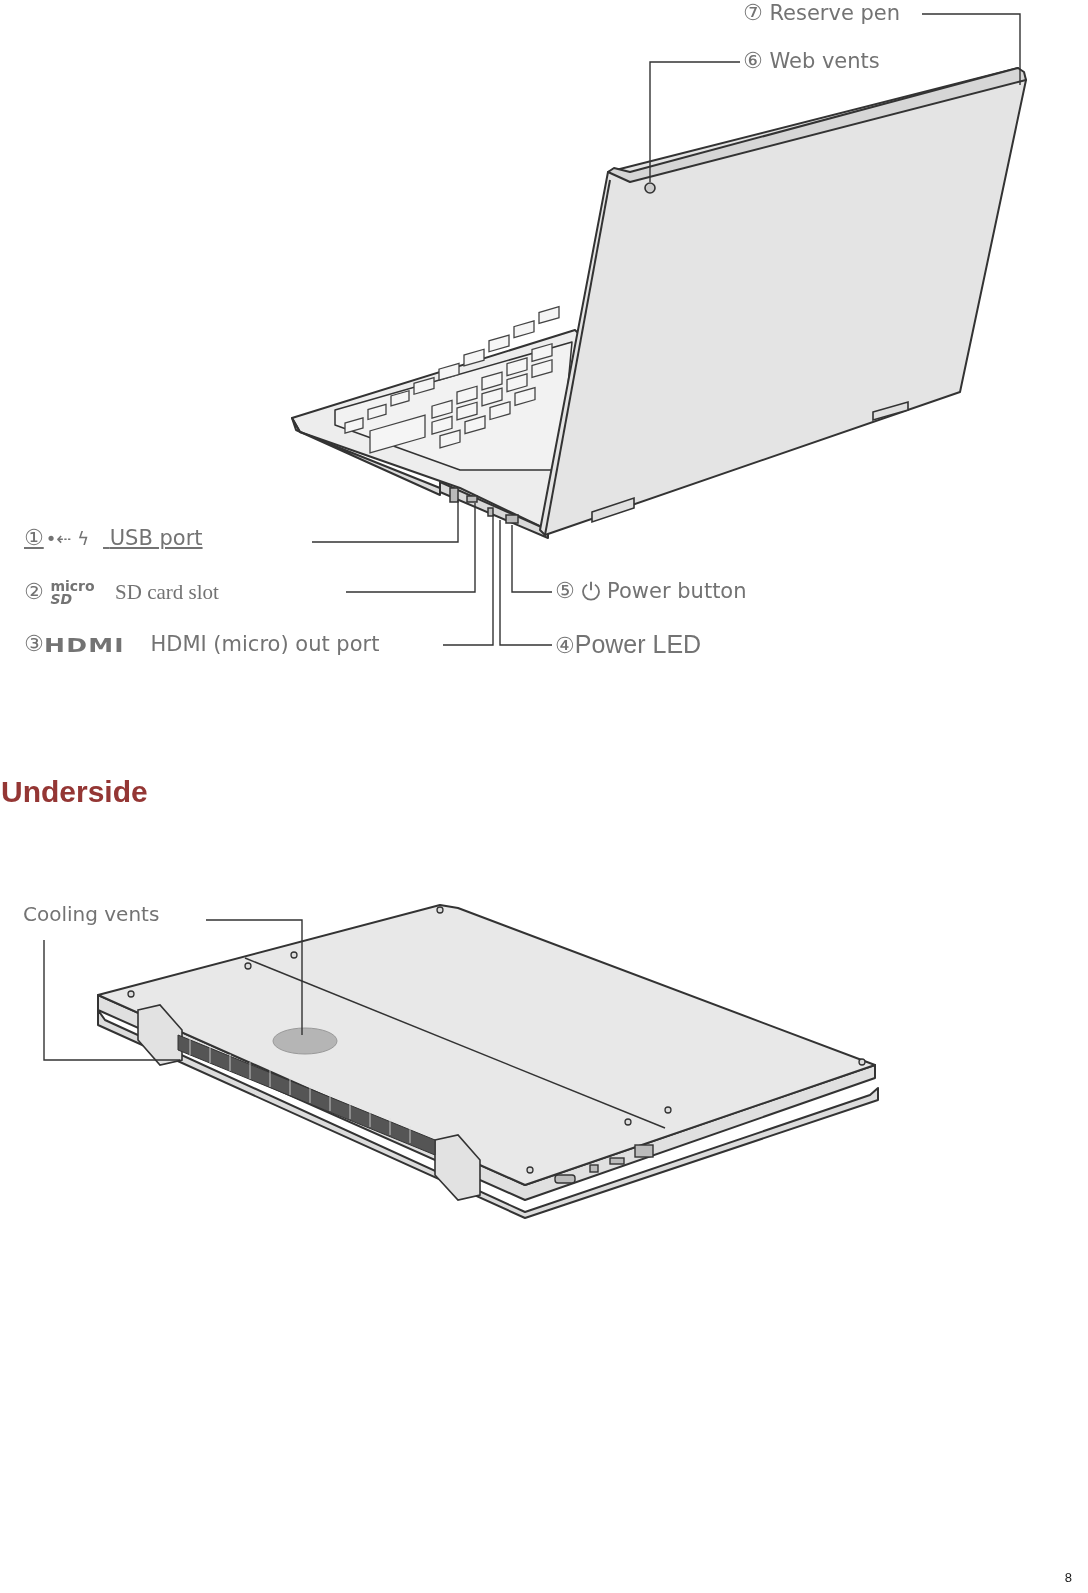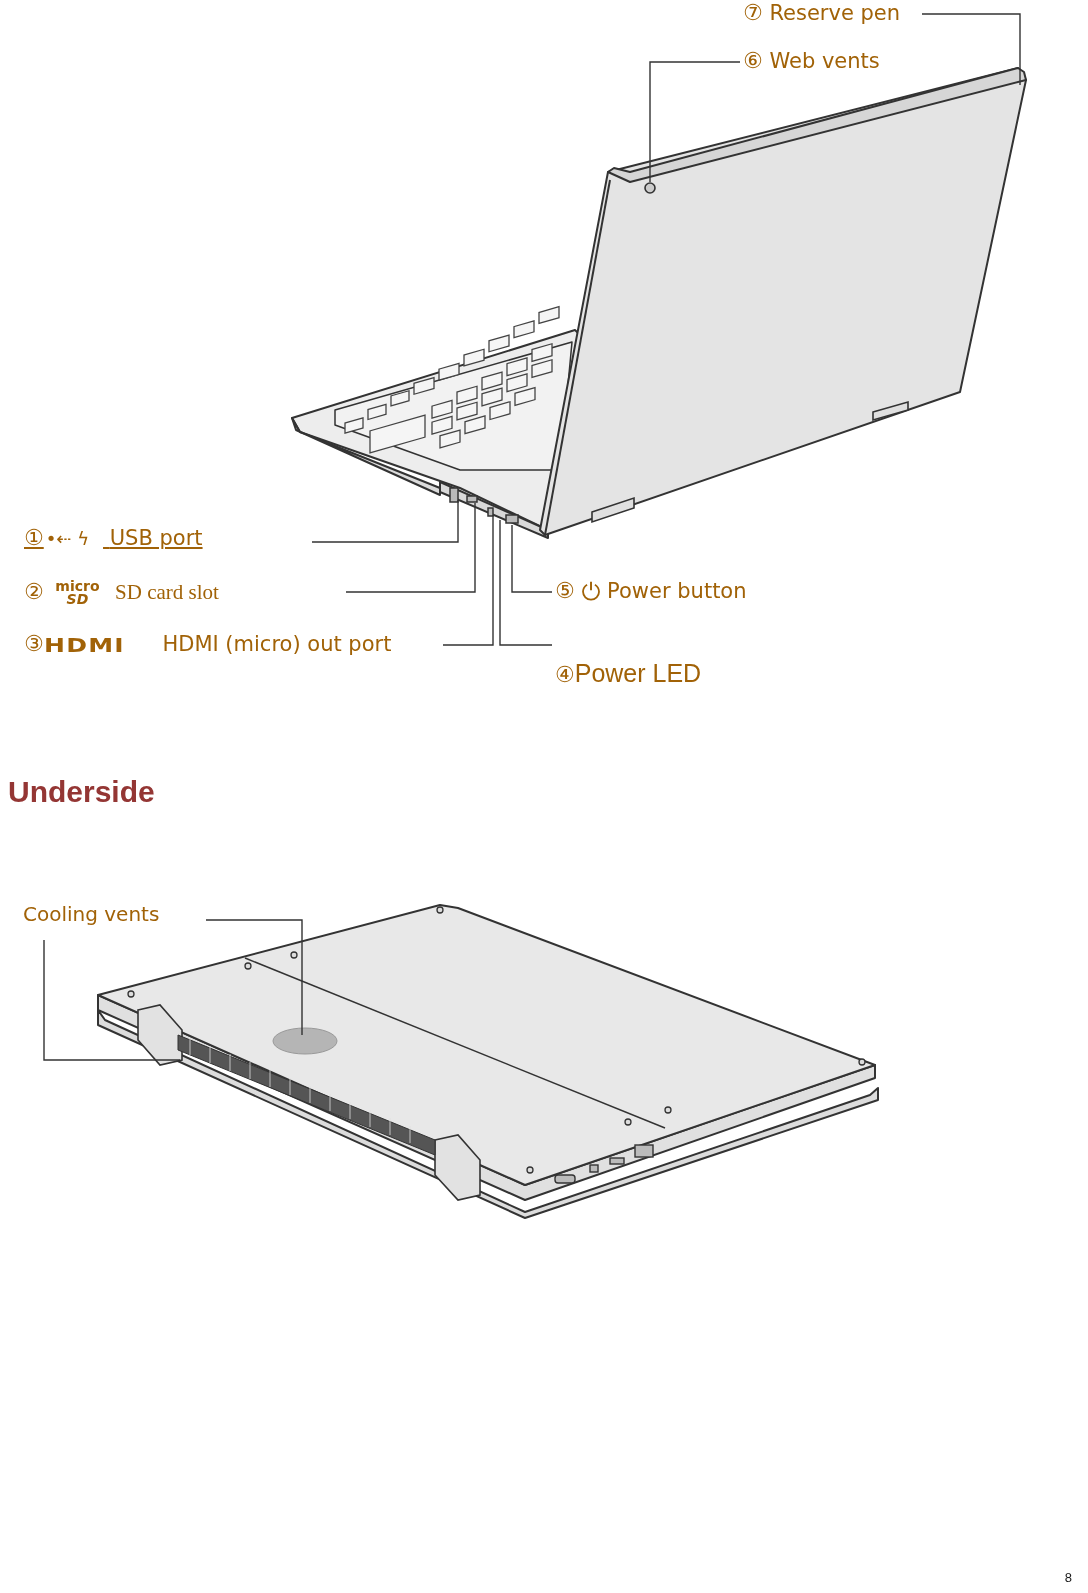--- a/index.html
+++ b/index.html
@@ -1,28 +1,28 @@
 <!DOCTYPE html>
 <html><head>
 <meta charset="utf-8">
 <style>
   html, body { margin: 0; padding: 0; background: #ffffff; }
   body { width: 1088px; height: 1593px; position: relative; overflow: hidden;
          font-family: "DejaVu Sans", "Liberation Sans", sans-serif; color: #1a1a1a; }
   .abs { position: absolute; }
-  .label { position: absolute; font-size: 21px; white-space: nowrap; color: #a16207; line-height: 1; }
+  .label { position: absolute; font-size: 21px; white-space: nowrap; color: #737373; line-height: 1; }
   .num { font-size: 22px; }
-  .big { font-size: 25px; margin-top: 29px; }
-  .heading { position: absolute; left: 8px; top: 775px; font-family: "Liberation Sans", sans-serif;
+  .big { font-size: 25px; }
+  .heading { position: absolute; left: 1px; top: 775px; font-family: "Liberation Sans", sans-serif;
              font-weight: bold; font-size: 30px; color: #943634; }
   .page-num { position: absolute; right: 16px; top: 1570px; font-size: 13px; font-family: "Liberation Sans", sans-serif; }
   svg { position: absolute; left: 0; top: 0; }
   .icon { display: inline-block; vertical-align: middle; }
   .hdmi { font-family: "DejaVu Sans", sans-serif; font-weight: 900; font-size: 20px; letter-spacing: 1px; transform: scaleX(1.25); transform-origin: left; display:inline-block; width: 92px;}
-  .micro { font-family: "DejaVu Sans", sans-serif; font-weight: bold; font-size: 14px; line-height: 13px; display:inline-block; width: 54px; text-align:center; }
+  .micro { font-family: "DejaVu Sans", sans-serif; font-weight: bold; font-size: 14px; line-height: 13px; display:inline-block; width: 54px; text-align:left; }
 </style>
 </head>
 <body>
 
 <div class="abs" style="left:0;top:0;width:1088px;height:700px;">
   <svg width="1088" height="700" viewBox="0 0 1088 700">
     <g stroke="#333" stroke-width="2" fill="#e6e6e6" stroke-linejoin="round">
 
       <polygon points="292,418 575,330 580,335 548,530 460,488 300,432" fill="#ededed"></polygon>
       <polygon points="292,418 300,432 440,488 440,495 296,430" fill="#dcdcdc"></polygon>
@@ -105,21 +105,21 @@
 </div>
 
 <div class="label" style="left:24px;top:580px;">
   <span class="num">②</span>
   <span class="icon micro"><span>micro</span><br><i>SD</i></span>
   <span style="margin-left:4px;font-family:Liberation Serif, serif;">SD card slot</span>
 </div>
 
 <div class="label" style="left:24px;top:633px;">
   <span class="num">③</span><span class="icon hdmi">HDMI</span>
-  <span style="margin-left:20px;">HDMI (micro) out port</span>
+  <span style="margin-left:8px;">HDMI (micro) out port</span>
 </div>
 
 <div class="label" style="left:555px;top:580px;">
   <span class="num">⑤</span>
   <span class="icon" style="font-size:24px;">⏻</span>
   <span>Power button</span>
 </div>
 
 <div class="label big" style="left:555px;top:632px;font-family:'Liberation Sans',sans-serif;">
   <span class="num">④</span><span>Power LED</span>

